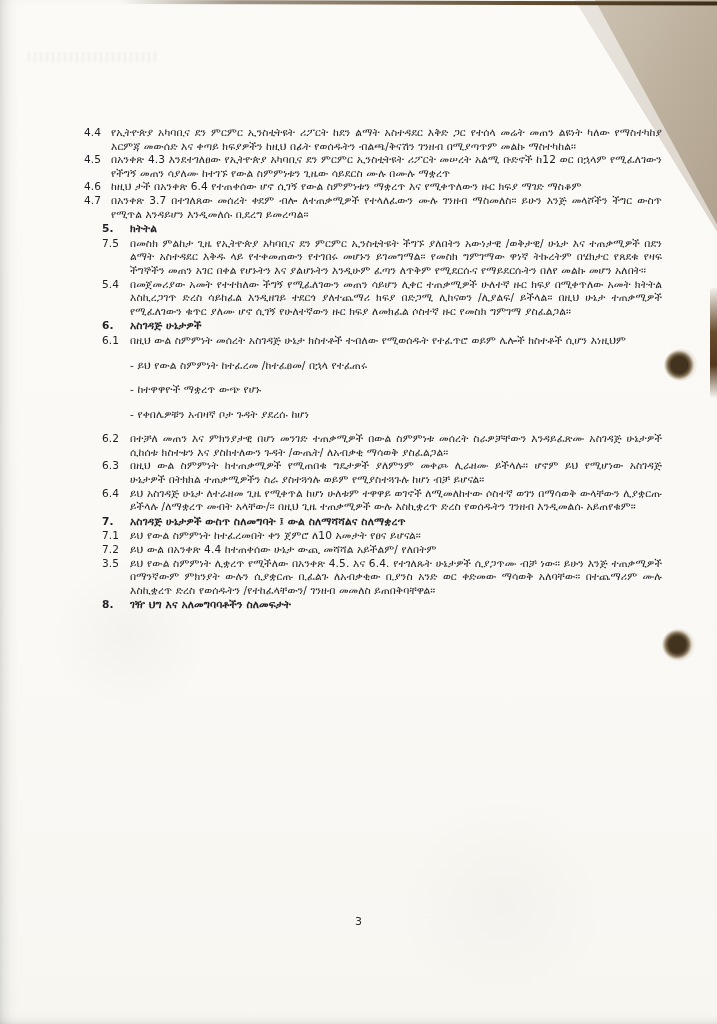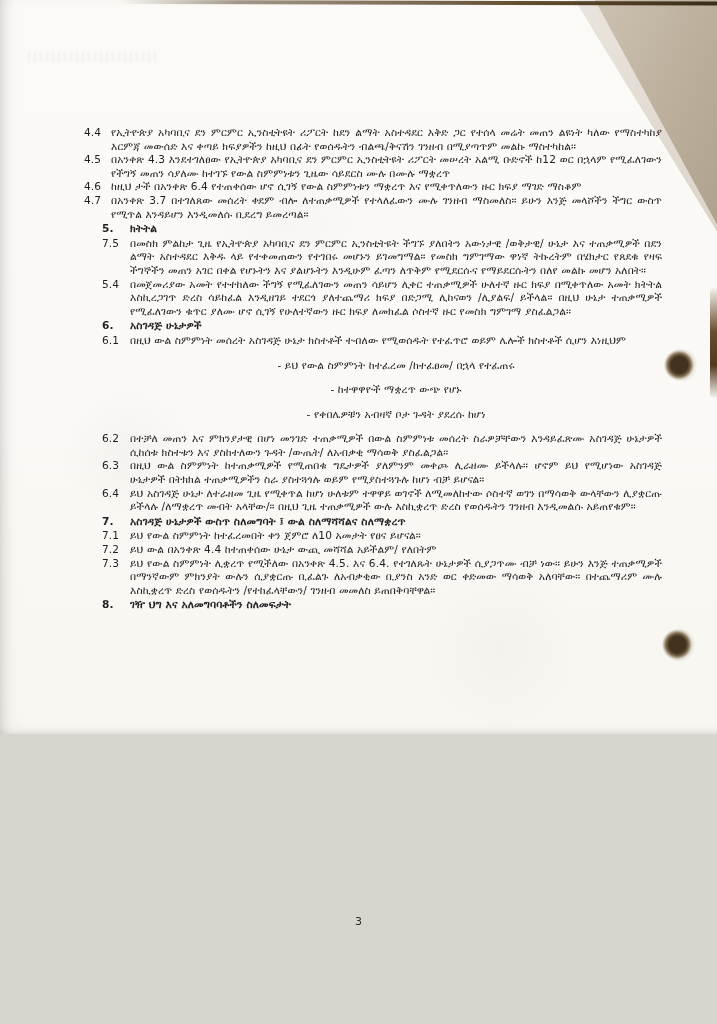--- a/index.html
+++ b/index.html
@@ -2,21 +2,21 @@
 <html><head>
 <meta charset="utf-8">
 <style>
   html,body{margin:0;padding:0;}
   body{
     width:717px;height:1024px;overflow:hidden;
     font-family:"DejaVu Sans","Liberation Serif",sans-serif;
     background:#d8d5cf;
   }
   .page{
-    position:relative;width:717px;height:734px;
+    position:relative;width:717px;height:1024px;
     background:
       radial-gradient(circle at 18% 62%, rgba(120,120,120,0.05), transparent 9%),
       radial-gradient(circle at 70% 88%, rgba(120,120,120,0.04), transparent 10%),
       radial-gradient(circle at 40% 30%, rgba(140,140,140,0.04), transparent 12%),
       linear-gradient(180deg,#fbfaf6 0%,#faf9f5 60%,#f7f6f1 100%);
     box-shadow:inset 12px 0 18px -14px rgba(90,90,90,.45), inset 0 -8px 14px -12px rgba(90,90,90,.35);
   }
   
   .fold{
     position:absolute;top:0;right:0;width:142px;height:340px;
@@ -58,21 +58,21 @@
     font-size:10.6px;line-height:13.6px;color:#211f23;
     letter-spacing:.1px;
   }
   .row{display:flex;align-items:flex-start;}
   .row .num{flex:0 0 27px;white-space:nowrap;}
   .row.lvl2{padding-left:18px;}
   .row.lvl2 .num{flex:0 0 28px;}
   .row.head{font-weight:600;margin:1px 0 1px;}
   .row .txt{flex:1 1 auto;text-align:justify;}
   .row.bullet{padding-left:46px;margin:11px 0;}
-  .row.bullet .txt{text-align:center;}
+  .row.bullet .txt{text-align:left;}
   .pageno{
     position:absolute;left:0;top:915px;width:717px;text-align:center;
     font-size:11px;color:#2a2a2e;
   }
 </style>
 </head>
 <body>
 
 <div class="page">
   <div class="fold"></div>
@@ -147,21 +147,21 @@
       </div>
       <div class="row lvl2">
         <span class="num">7.1</span>
         <span class="txt">ይህ የውል ስምምነት ከተፈረመበት ቀን ጀምሮ ለ10 አመታት የፀና ይሆናል።</span>
       </div>
       <div class="row lvl2">
         <span class="num">7.2</span>
         <span class="txt">ይህ ውል በአንቀጽ 4.4 ከተጠቀሰው ሁኔታ ውጪ መሻሻል አይችልም/ የለበትም</span>
       </div>
       <div class="row lvl2">
-        <span class="num">7.3</span>
+        <span class="num">3.5</span>
         <span class="txt">ይህ የውል ስምምነት ሊቋረጥ የሚችለው በአንቀጽ 4.5. እና 6.4. የተገለጹት ሁኔታዎች ሲያጋጥሙ ብቻ ነው። ይሁን እንጅ ተጠቃሚዎች በማንኛውም ምክንያት ውሉን ሲያቋርጡ ቢፈልጉ ለአብቃቂው ቢያንስ አንድ ወር ቀድመው ማሳወቅ አለባቸው። በተጨማሪም ሙሉ እስኪቋረጥ ድረስ የወሰዱትን /የተከፈላቸውን/ ገንዘብ መመለስ ይጠበቅባቸዋል።</span>
       </div>
       <div class="row lvl2 head">
         <span class="num">8.</span>
         <span class="txt">ገዥ ህግ እና አለመግባባቶችን ስለመፍታት</span>
       </div>
     </main>
 
   <div class="pageno">3</div>
 </div>

